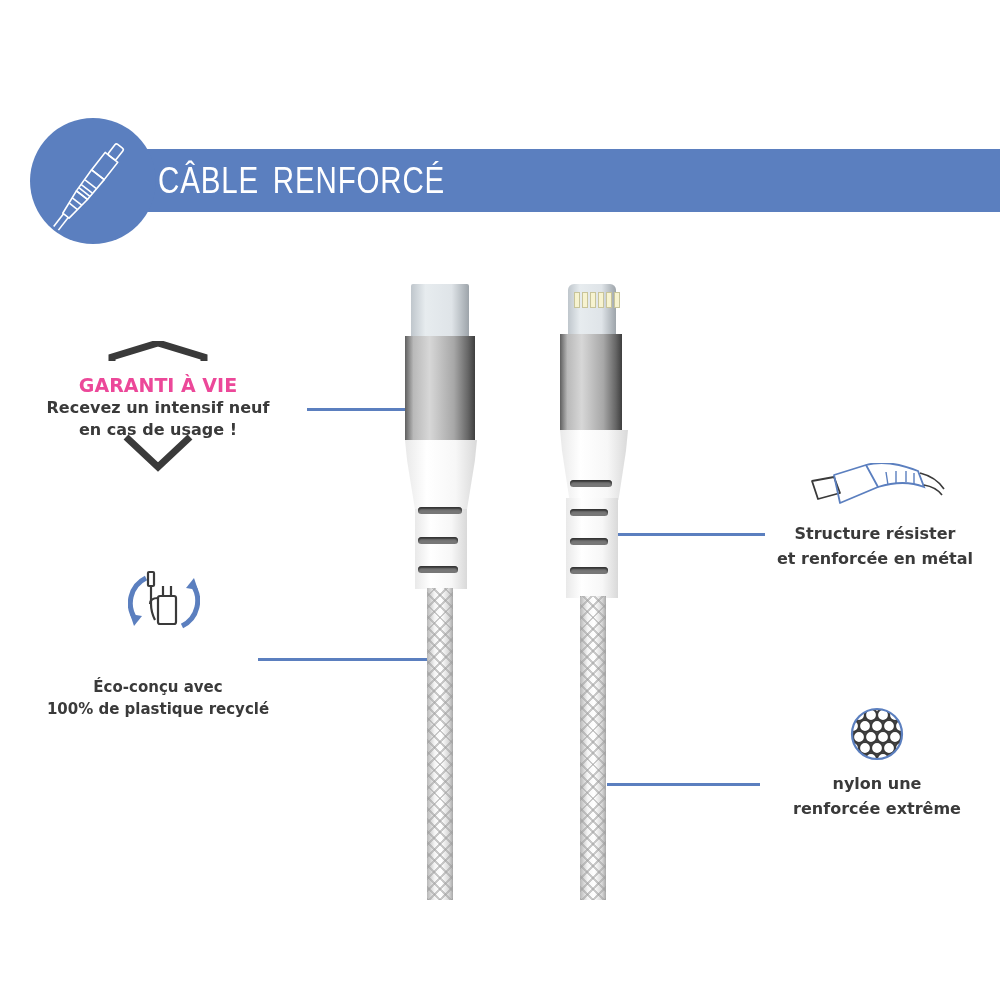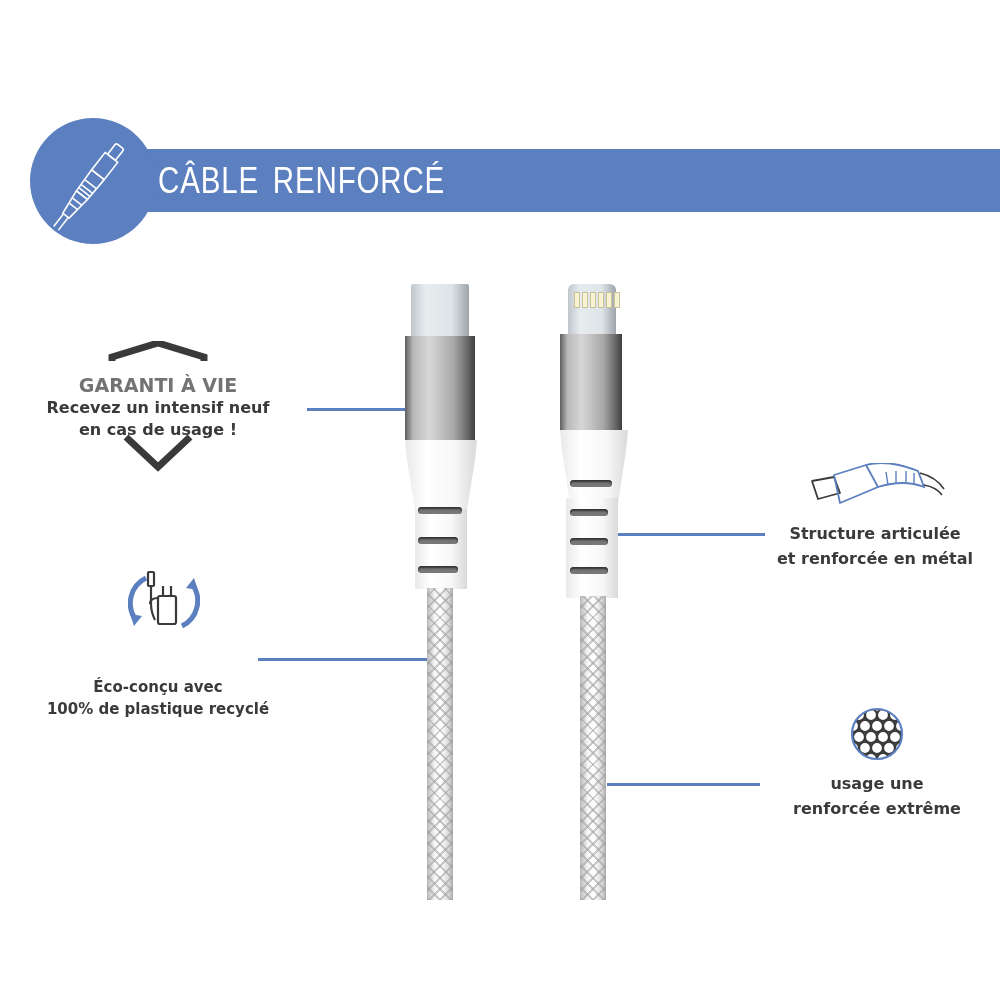--- a/index.html
+++ b/index.html
@@ -9,21 +9,21 @@
 
   
   .banner { left:140px; top:149px; width:860px; height:63px; background:#5b7fbf; }
   .banner-title { left:158px; top:155px; height:52px; line-height:52px; color:#ffffff;
                   font-family:"Liberation Sans", sans-serif; font-size:36px; letter-spacing:1px;
                   transform:scaleX(0.82); transform-origin:left center; word-spacing:6px; }
   .badge { left:30px; top:118px; width:126px; height:126px; border-radius:50%; background:#5b7fbf; }
 
   
   .feat { text-align:center; font-weight:bold; font-size:16px; line-height:22px; color:#3a3a3a; }
-  .feat .accent { color:#737373; font-size:19px; line-height:24px; }
+  .feat .accent { color:#ec4899; font-size:19px; line-height:24px; }
 
   
   .line { height:3px; background:#5b7fbf; }
 
   
   .plug { background:linear-gradient(90deg,#bfc6cc 0%,#e7ecef 25%,#dfe4e8 70%,#9da4aa 100%); border-radius:2px; }
   .metal { background:linear-gradient(90deg,#5f5f5f 0%,#b9b9b9 12%,#d7d7d7 35%,#a7a7a7 70%,#666 90%,#3e3e3e 100%); }
   .boot { background:linear-gradient(90deg,#e9e9e9 0%,#ffffff 30%,#f7f7f7 70%,#d9d9d9 100%); }
   .boot-top { clip-path: polygon(0 0,100% 0,97% 30%,86% 100%,14% 100%,3% 30%); }
   .groove { height:7px; border-radius:4px; background:#777; box-shadow:inset 0 2px 2px #333; }
@@ -97,21 +97,21 @@
   <g stroke="#5b7fbf" stroke-width="1.4">
     <line x1="78" y1="9" x2="80" y2="22"></line>
       <line x1="88" y1="8" x2="88" y2="20"></line>
     <line x1="98" y1="8" x2="98" y2="19"></line>
       <line x1="106" y1="10" x2="106" y2="21"></line>
   </g>
   <path d="M112 10 Q128 14 136 26" fill="none" stroke="#3a3a3a" stroke-width="1.6"></path>
   <path d="M116 22 Q128 24 134 32" fill="none" stroke="#3a3a3a" stroke-width="1.6"></path>
 </svg>
 <div class="abs feat" style="left:760px;top:522px;width:230px;font-size:16px;line-height:24.5px;">
-  <div>Structure articulée</div>
+  <div>Structure résister</div>
   <div>et renforcée en métal</div>
 </div>
 <div class="abs line" style="left:615px;top:533px;width:150px;"></div>
 
 <svg class="abs" style="left:850px;top:707px" width="54" height="54" viewBox="0 0 54 54">
   <defs>
       <clipPath id="mc">
         <circle cx="27" cy="27" r="25"></circle>
       </clipPath>
     </defs>
@@ -135,21 +135,21 @@
       <circle cx="39" cy="41" r="6"></circle>
       <circle cx="51" cy="41" r="6"></circle>
     <circle cx="9" cy="52" r="6"></circle>
       <circle cx="21" cy="52" r="6"></circle>
       <circle cx="33" cy="52" r="6"></circle>
       <circle cx="45" cy="52" r="6"></circle>
   </g>
   <circle cx="27" cy="27" r="25" fill="none" stroke="#5b7fbf" stroke-width="2.2"></circle>
 </svg>
 <div class="abs feat" style="left:760px;top:772px;width:234px;font-size:16px;line-height:24.5px;">
-  <div>usage une</div>
+  <div>nylon une</div>
   <div>renforcée extrême</div>
 </div>
 <div class="abs line" style="left:607px;top:783px;width:153px;"></div>
 
 <div class="abs" style="left:405px;top:284px;width:72px;height:616px;">
   <div class="abs plug" style="left:6px;top:0;width:58px;height:54px;"></div>
   <div class="abs metal" style="left:0;top:52px;width:70px;height:104px;"></div>
   <div class="abs boot boot-top" style="left:0;top:156px;width:72px;height:70px;"></div>
   <div class="abs boot" style="left:10px;top:225px;width:52px;height:80px;"></div>
   <div class="abs groove" style="left:13px;top:223px;width:44px;"></div>

